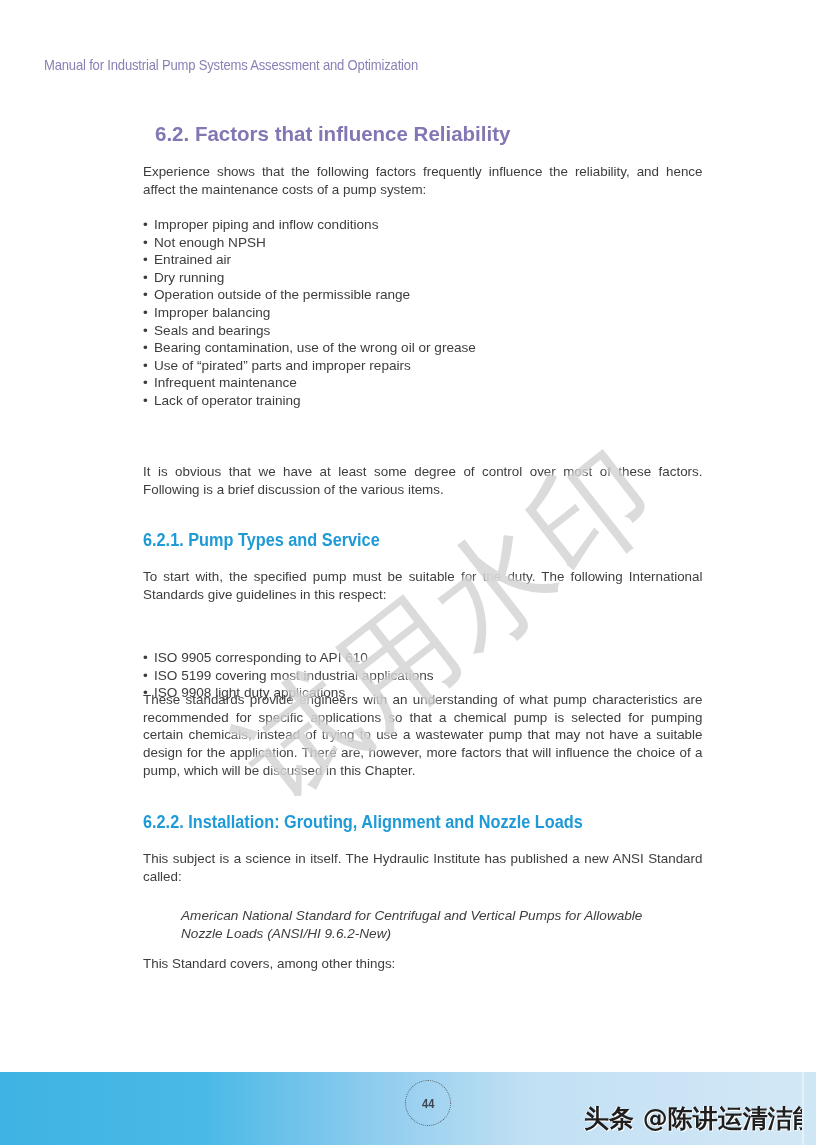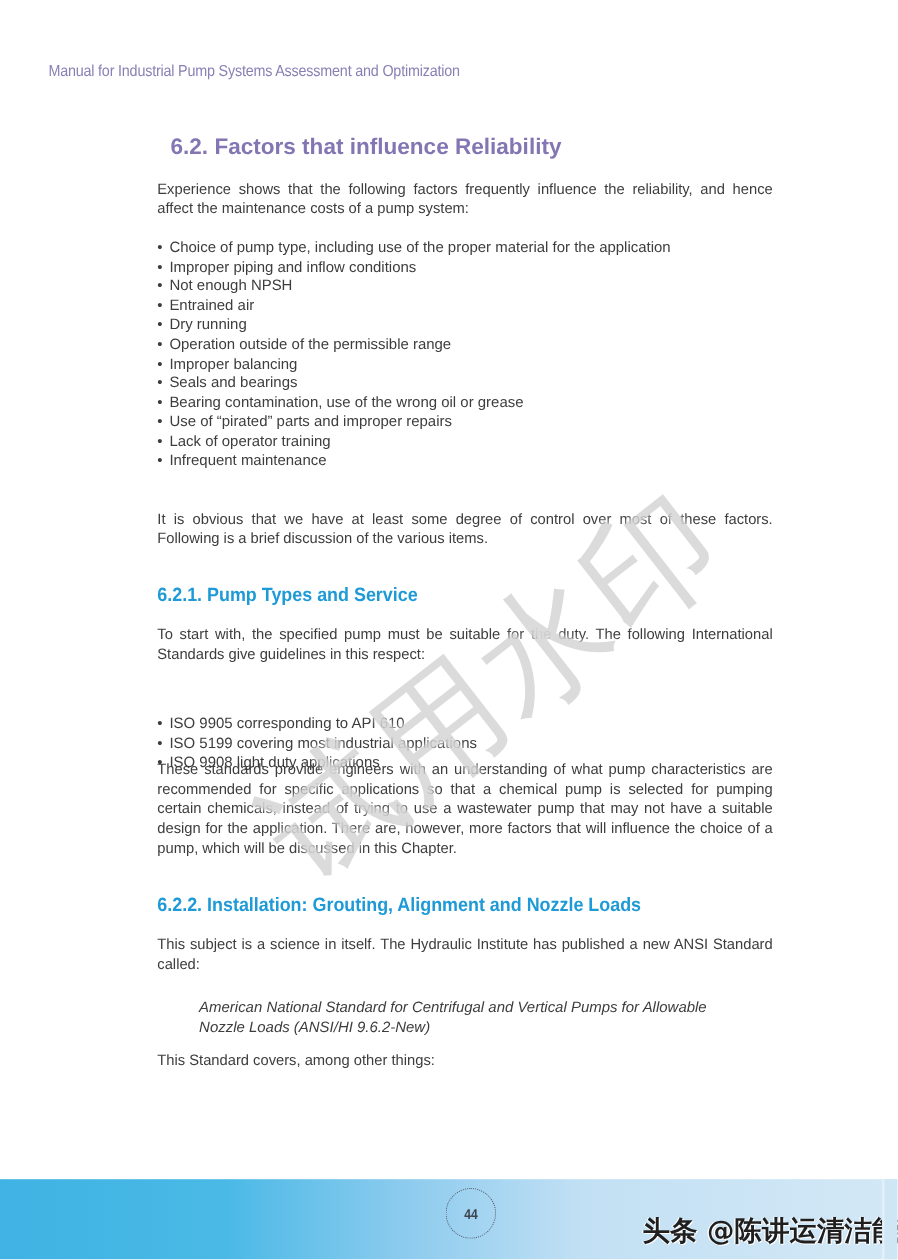--- a/index.html
+++ b/index.html
@@ -81,32 +81,31 @@
 
 <div class="running-header">Manual for Industrial Pump Systems Assessment and Optimization</div>
 
 <div class="content">
 
   <div class="h2">6.2.  Factors that influence Reliability</div>
 
   <div class="p" style="top:163px;">Experience shows that the following factors frequently influence the reliability, and hence affect the maintenance costs of a pump system:</div>
 
   <ul class="ul" style="top:216px;">
-    <li><span class="bullet">•</span><span>Choice of pump type, including use of the proper material for the application</span></li>
     <li><span class="bullet">•</span><span>Improper piping and inflow conditions</span></li>
     <li><span class="bullet">•</span><span>Not enough NPSH</span></li>
     <li><span class="bullet">•</span><span>Entrained air</span></li>
     <li><span class="bullet">•</span><span>Dry running</span></li>
     <li><span class="bullet">•</span><span>Operation outside of the permissible range</span></li>
     <li><span class="bullet">•</span><span>Improper balancing</span></li>
     <li><span class="bullet">•</span><span>Seals and bearings</span></li>
     <li><span class="bullet">•</span><span>Bearing contamination, use of the wrong oil or grease</span></li>
     <li><span class="bullet">•</span><span>Use of “pirated” parts and improper repairs</span></li>
+    <li><span class="bullet">•</span><span>Infrequent maintenance</span></li>
     <li><span class="bullet">•</span><span>Lack of operator training</span></li>
-    <li><span class="bullet">•</span><span>Infrequent maintenance</span></li>
   </ul>
 
   <div class="p" style="top:463px;">It is obvious that we have at least some degree of control over most of these factors. Following is a brief discussion of the various items.</div>
 
   <div class="h3" style="top:530px;">6.2.1.  Pump Types and Service</div>
 
   <div class="p" style="top:568px;">To start with, the specified pump must be suitable for the duty. The following International Standards give guidelines in this respect:</div>
 
   <ul class="ul" style="top:621px;margin-top:28px;">
     <li><span class="bullet">•</span><span>ISO 9905 corresponding to API 610</span></li>

